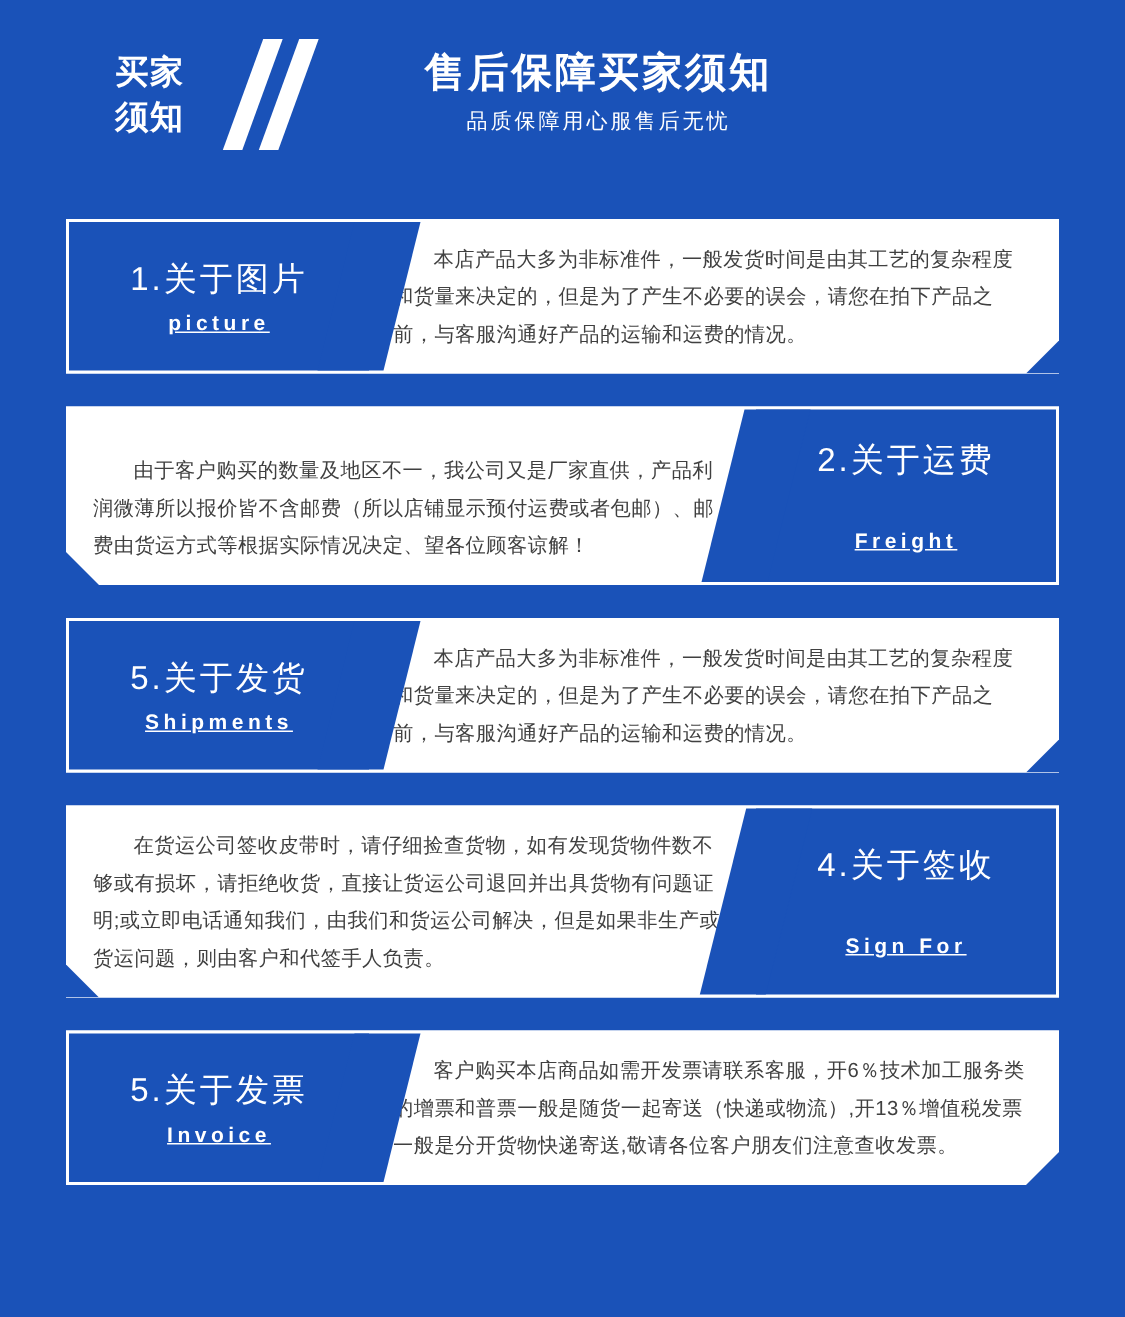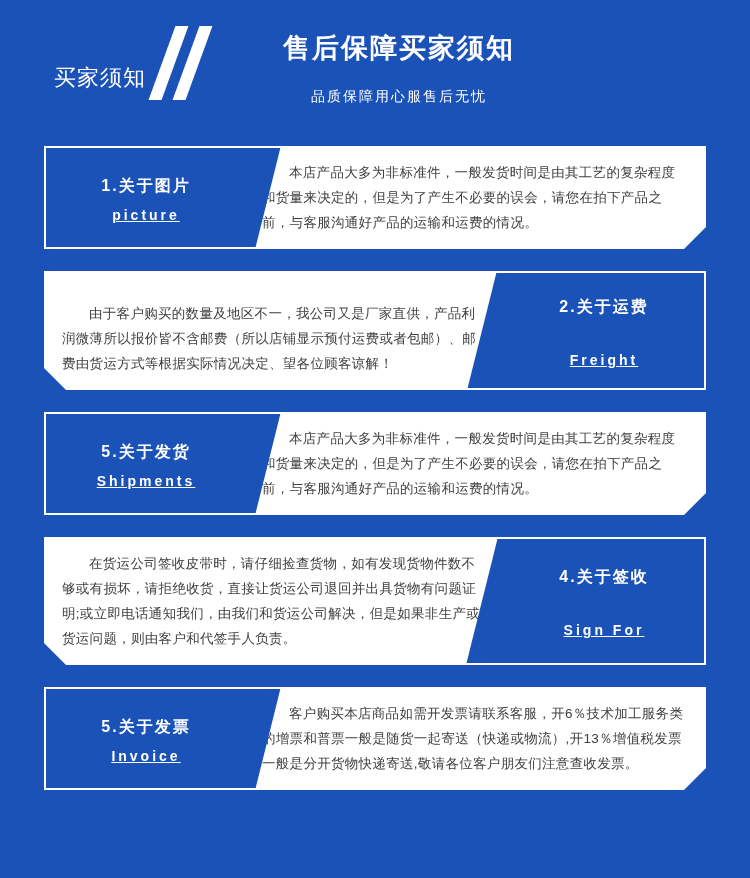--- a/index.html
+++ b/index.html
@@ -29,26 +29,27 @@
     overflow: hidden;
   }
   .header-badge {
     position: absolute;
     left: 54px;
     top: 33px;
     width: 92px;
     height: 60px;
     color: #ffffff;
     font-size: 22px;
-    font-weight: normal;
+    font-weight: bold;
     line-height: 30px;
     letter-spacing: 1px;
     display: flex;
+    flex-direction: column;
     justify-content: center;
-    align-items: flex-end;
+    align-items: center;
   }
   .header-slashes {
     position: absolute;
     left: 160px;
     top: 26px;
     width: 66px;
     height: 74px;
   }
   .header-slashes i {
     position: absolute;
@@ -73,21 +74,21 @@
     color: #ffffff;
     font-size: 27px;
     font-weight: bold;
     letter-spacing: 2px;
     line-height: 36px;
   }
   .header-sub {
     color: #ffffff;
     font-size: 14px;
     letter-spacing: 2px;
-    margin-top: 20px;
+    margin-top: 4px;
     line-height: 20px;
   }
 
   
   .body {
     position: relative;
     padding: 0 0 0 0;
   }
 
   .row {
@@ -107,22 +108,22 @@
     color: #ffffff;
     flex: 0 0 200px;
     display: flex;
     flex-direction: column;
     justify-content: center;
     align-items: center;
     padding: 10px 0;
     box-sizing: border-box;
   }
   .panel-title {
-    font-size: 16px;
-    font-weight: bold;
+    font-size: 22px;
+    font-weight: normal;
     letter-spacing: 2px;
     line-height: 28px;
     white-space: nowrap;
   }
   .panel-en {
     font-size: 14px;
     font-weight: bold;
     letter-spacing: 3px;
     margin-top: 6px;
     line-height: 18px;

